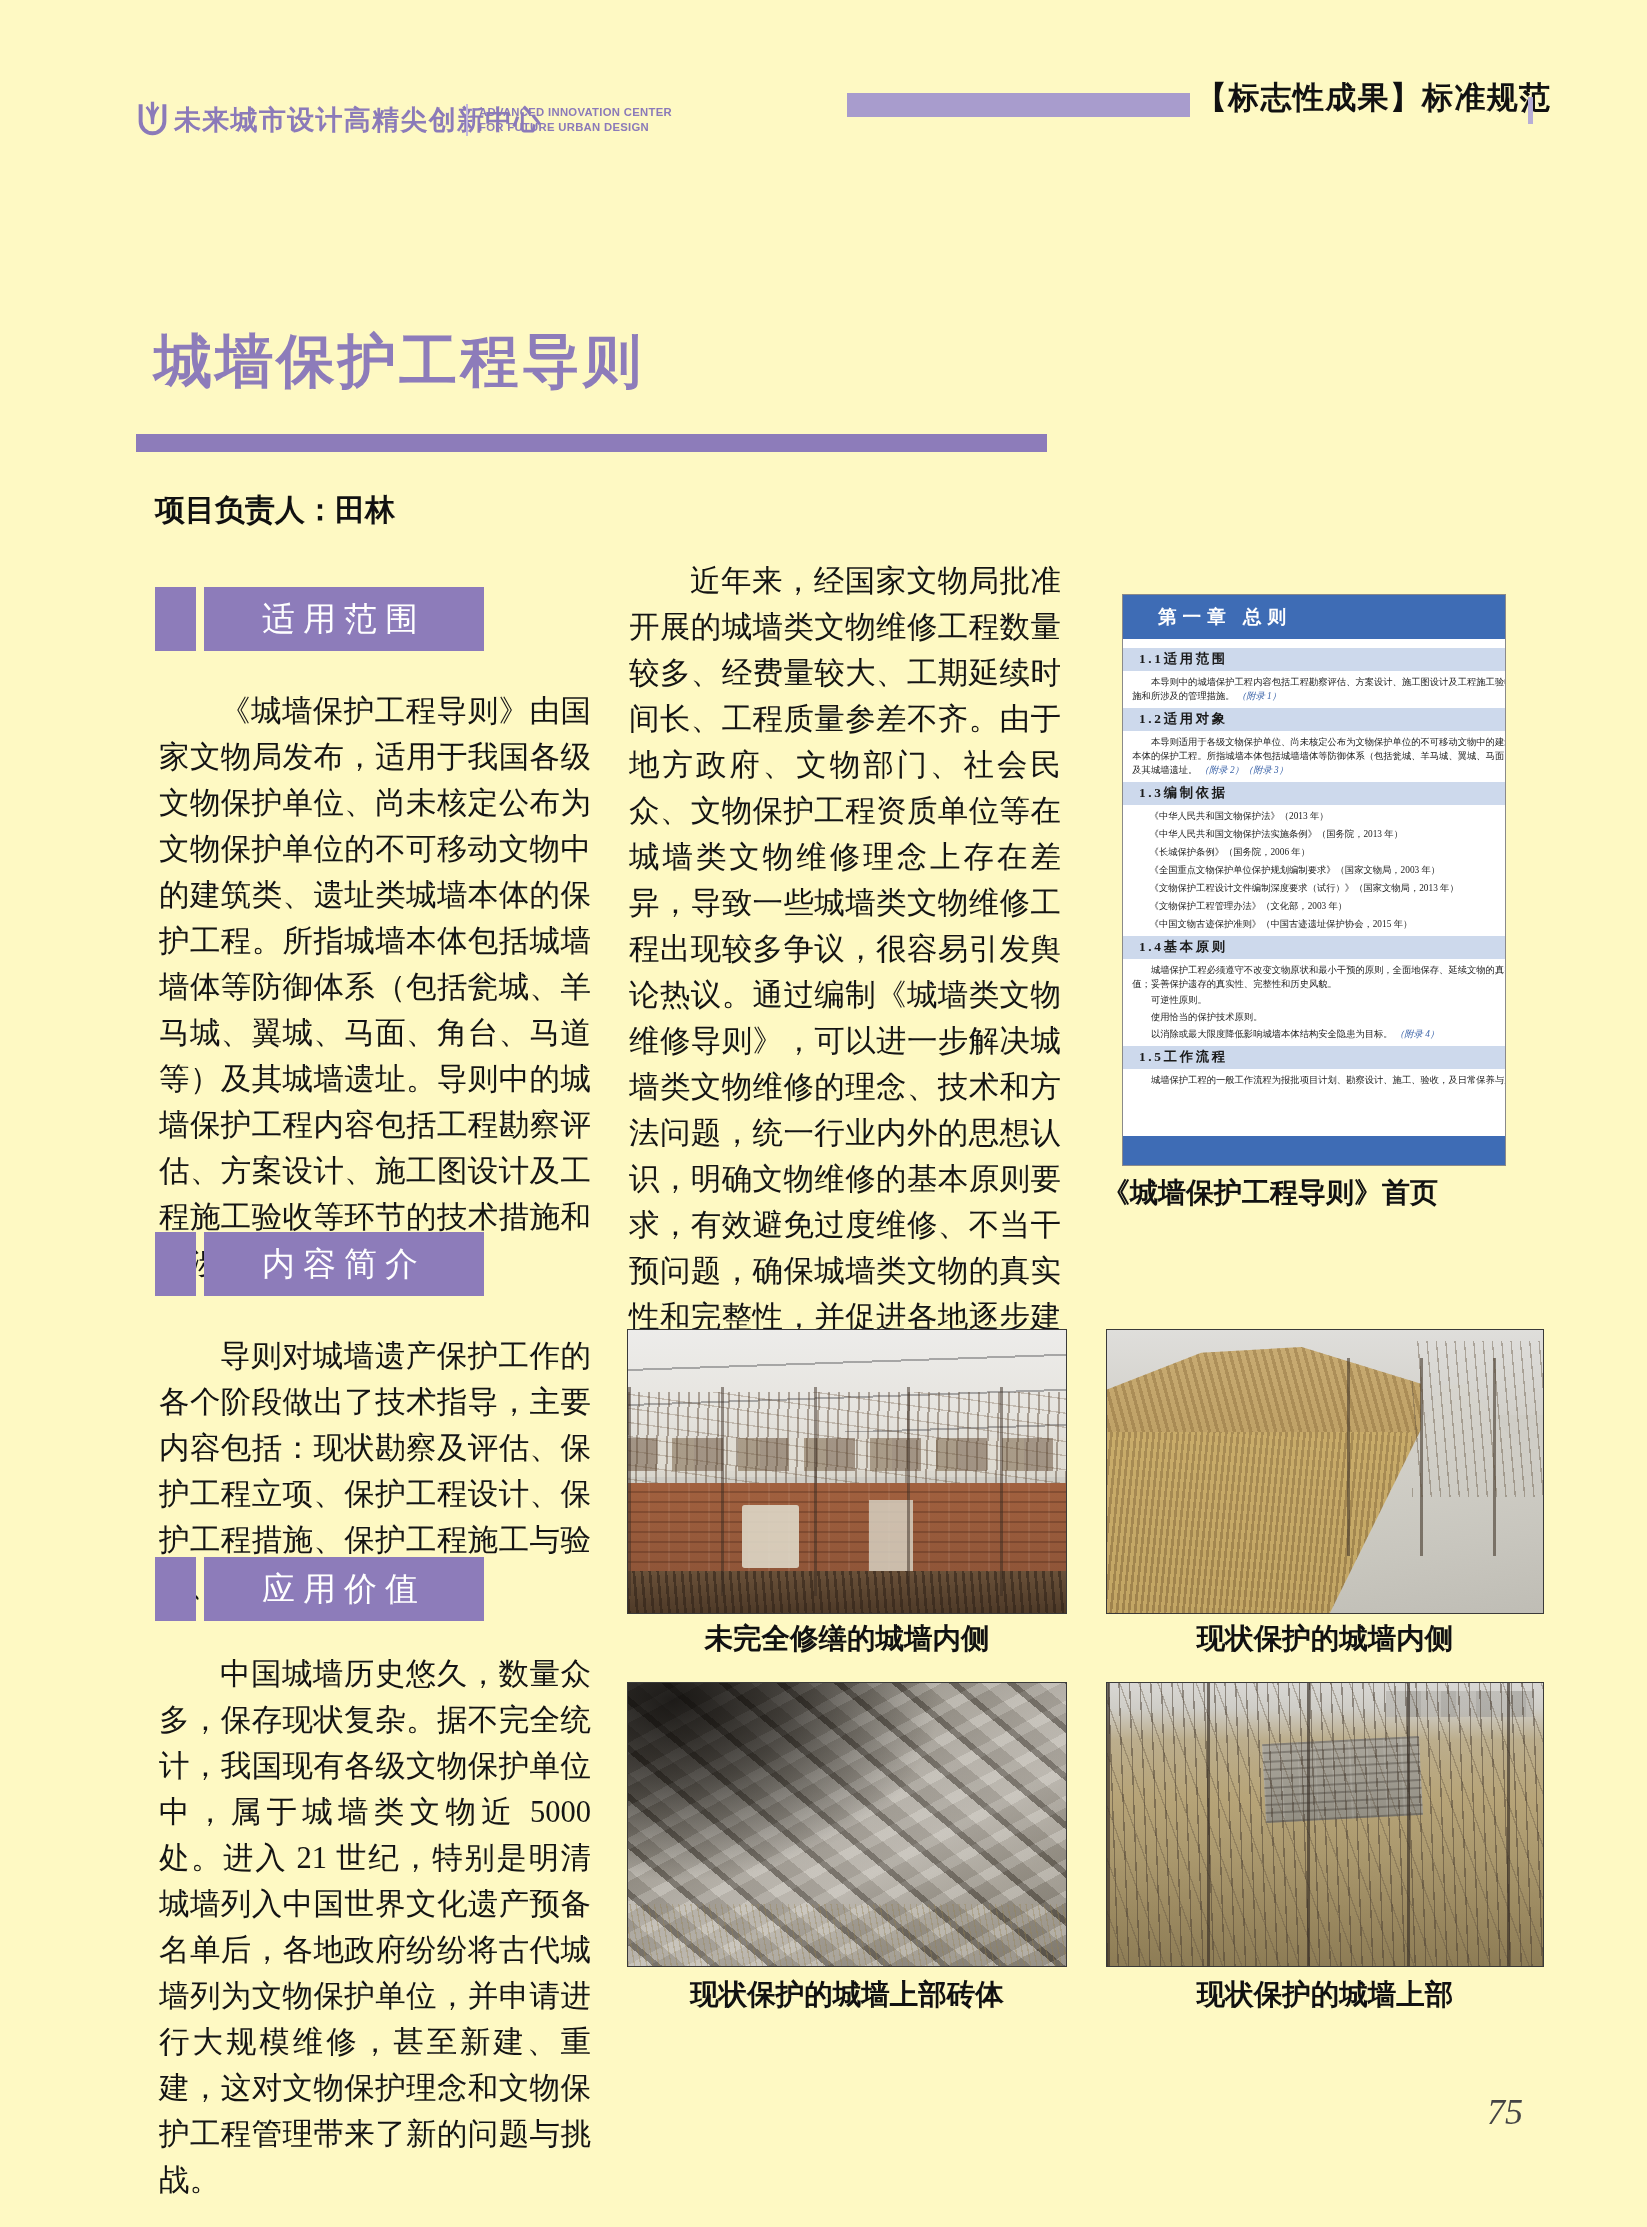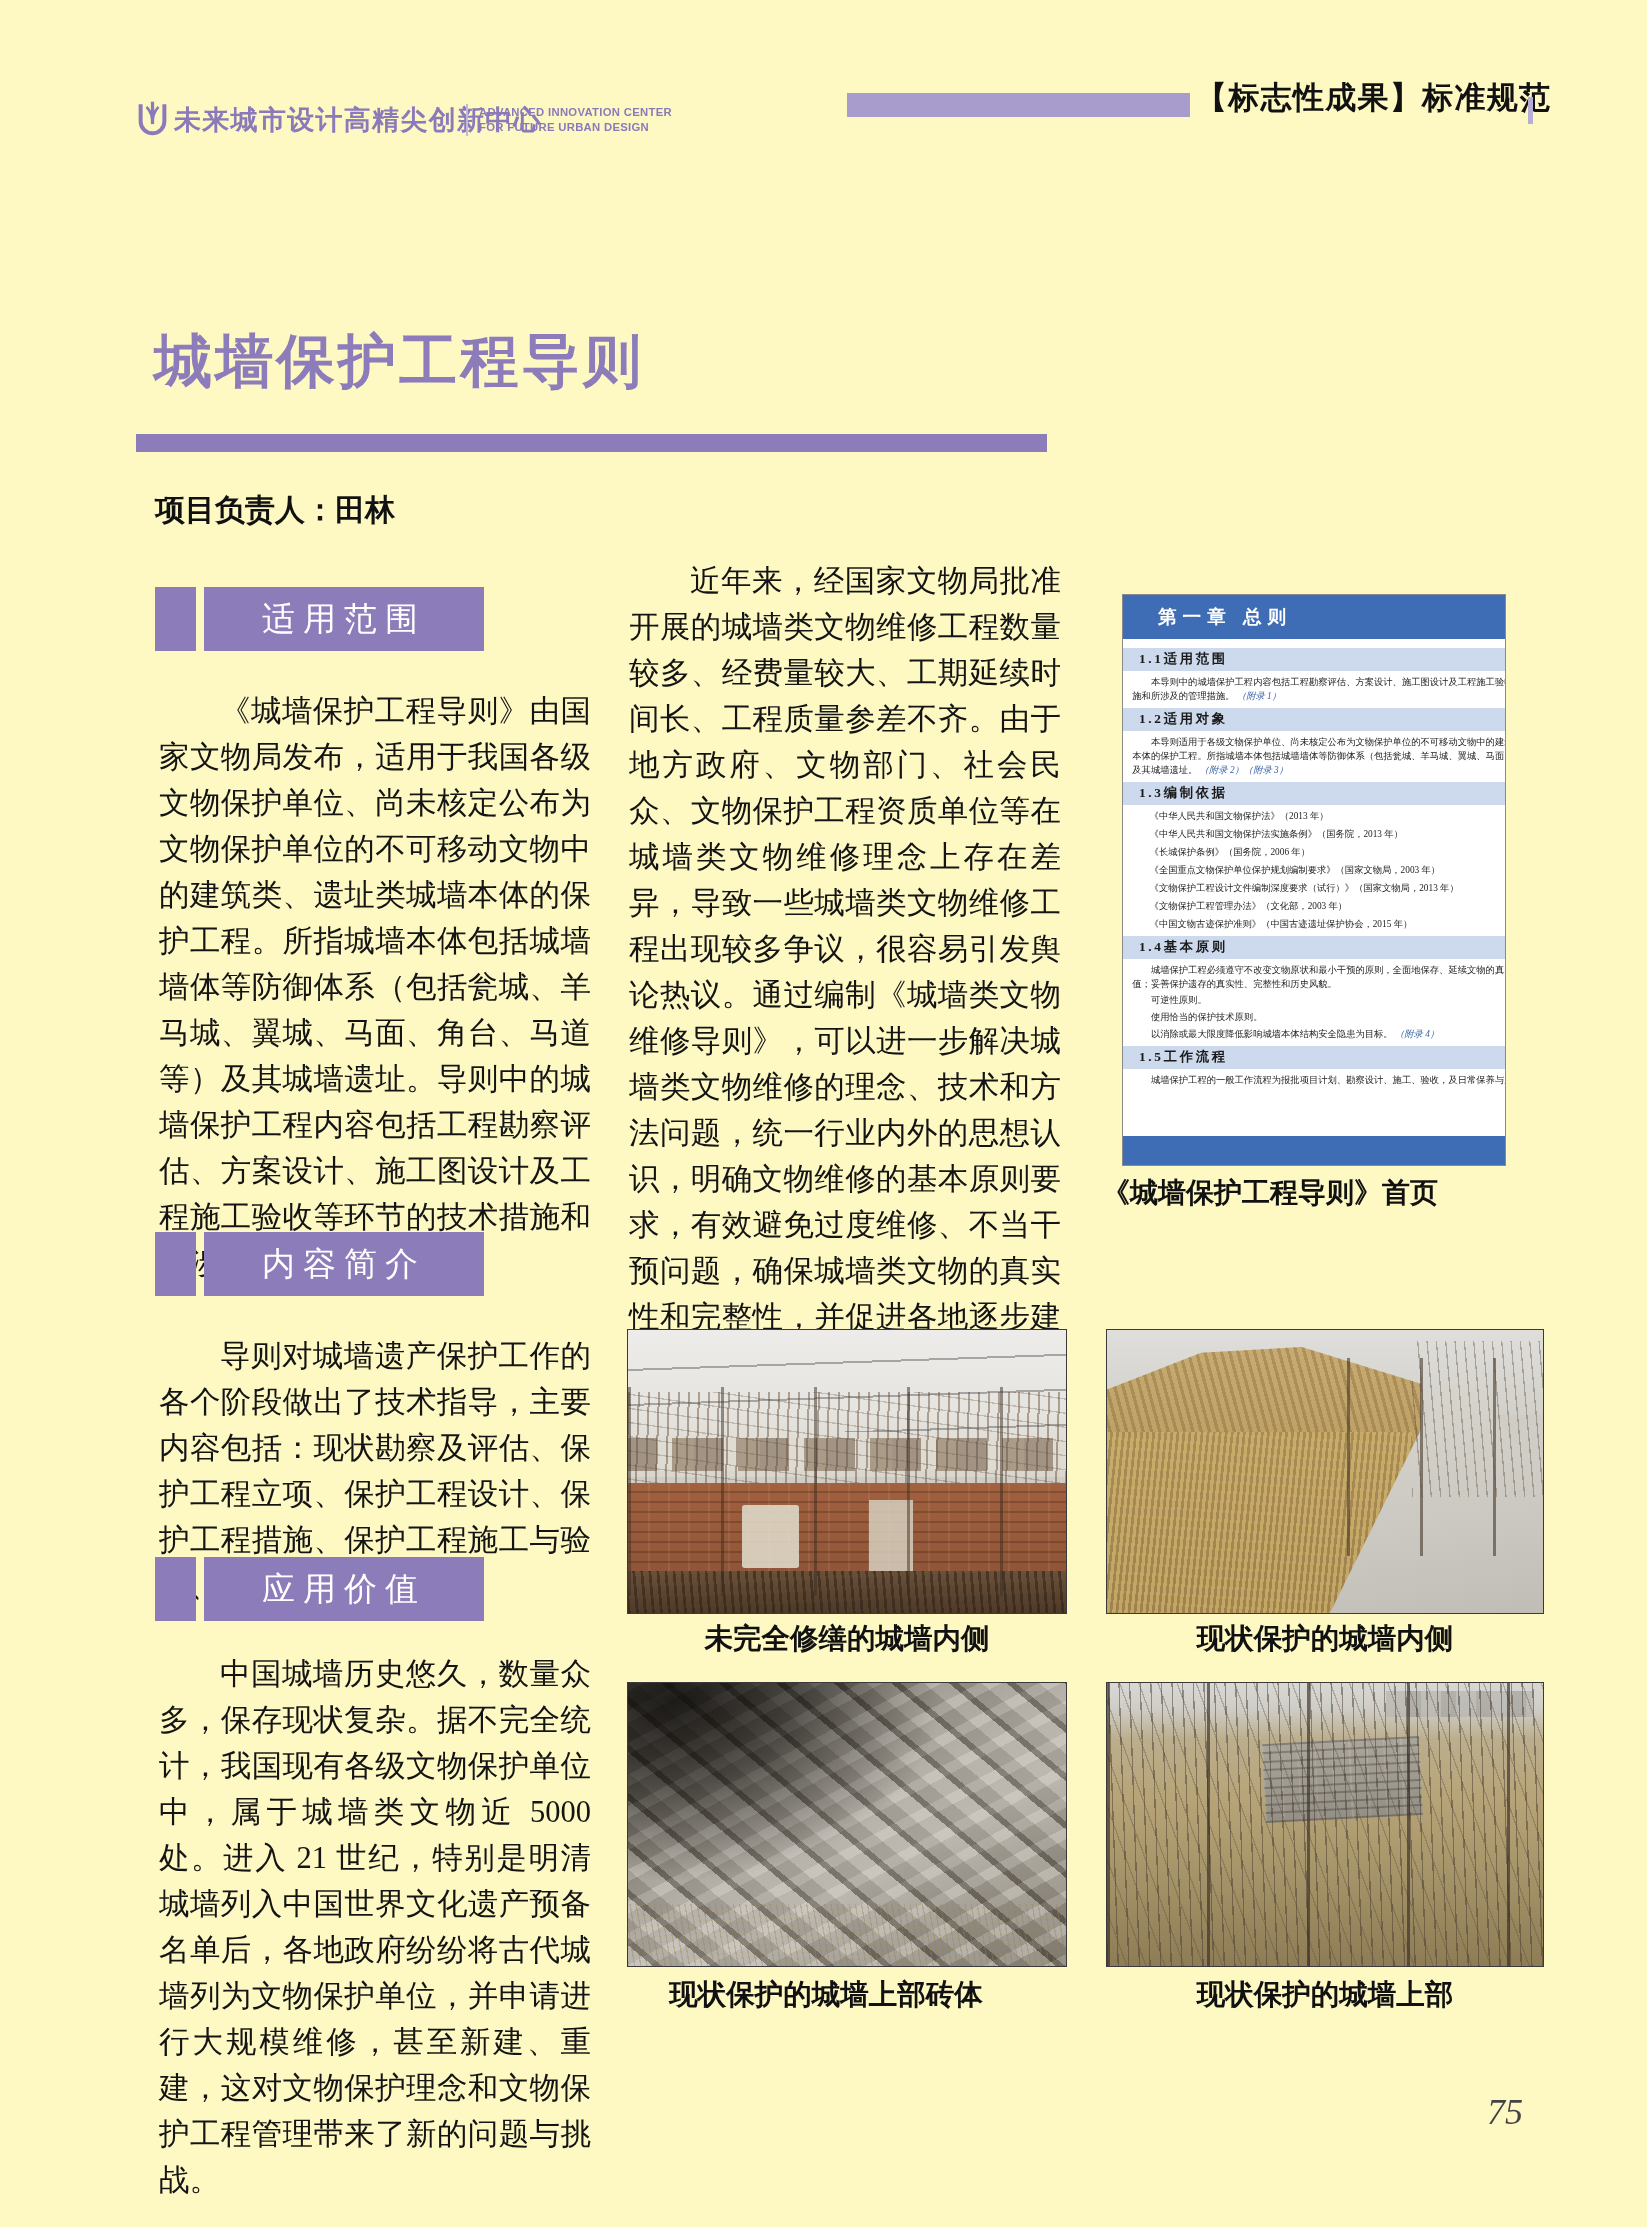--- a/index.html
+++ b/index.html
@@ -55,21 +55,21 @@
   
   .photo{overflow:hidden;border:1.3px solid #3a3a3a;box-sizing:border-box;background:#cfcdc6;}
   .photo>div{position:absolute;}
   .photo1{left:627px;top:1329px;width:440px;height:285px;}
   .photo2{left:1106px;top:1329px;width:438px;height:285px;}
   .photo3{left:627px;top:1682px;width:440px;height:285px;}
   .photo4{left:1106px;top:1682px;width:438px;height:285px;}
   .photo-cap{text-align:center;font-size:28.5px;font-weight:600;color:#111;}
   .cap1{left:627px;top:1620px;width:440px;}
   .cap2{left:1106px;top:1620px;width:438px;}
-  .cap3{left:606px;top:1976px;width:440px;}
+  .cap3{left:627px;top:1976px;width:440px;}
   .cap4{left:1106px;top:1976px;width:438px;}
 
   
   .p1-sky{left:0;right:0;top:0;height:52%;background:linear-gradient(180deg,#edecea 0%,#e6e4df 55%,#d9d6cd 100%);}
   .p1-powerlines{left:0;right:0;top:2%;height:34%;
      background:repeating-linear-gradient(178deg,transparent 0 33px,rgba(110,110,112,.55) 33px 35px);}
   .p1-farwall{left:0;right:0;top:38%;height:12%;opacity:.75;
      background:repeating-linear-gradient(90deg,#8e7c6a 0 29px,#e0dcd2 29px 44px,#97866f 44px 66px);}
   .p1-trees{left:0;right:0;top:22%;height:46%;
      background:repeating-linear-gradient(92deg,rgba(96,75,56,.45) 0 2px,transparent 2px 10px),

